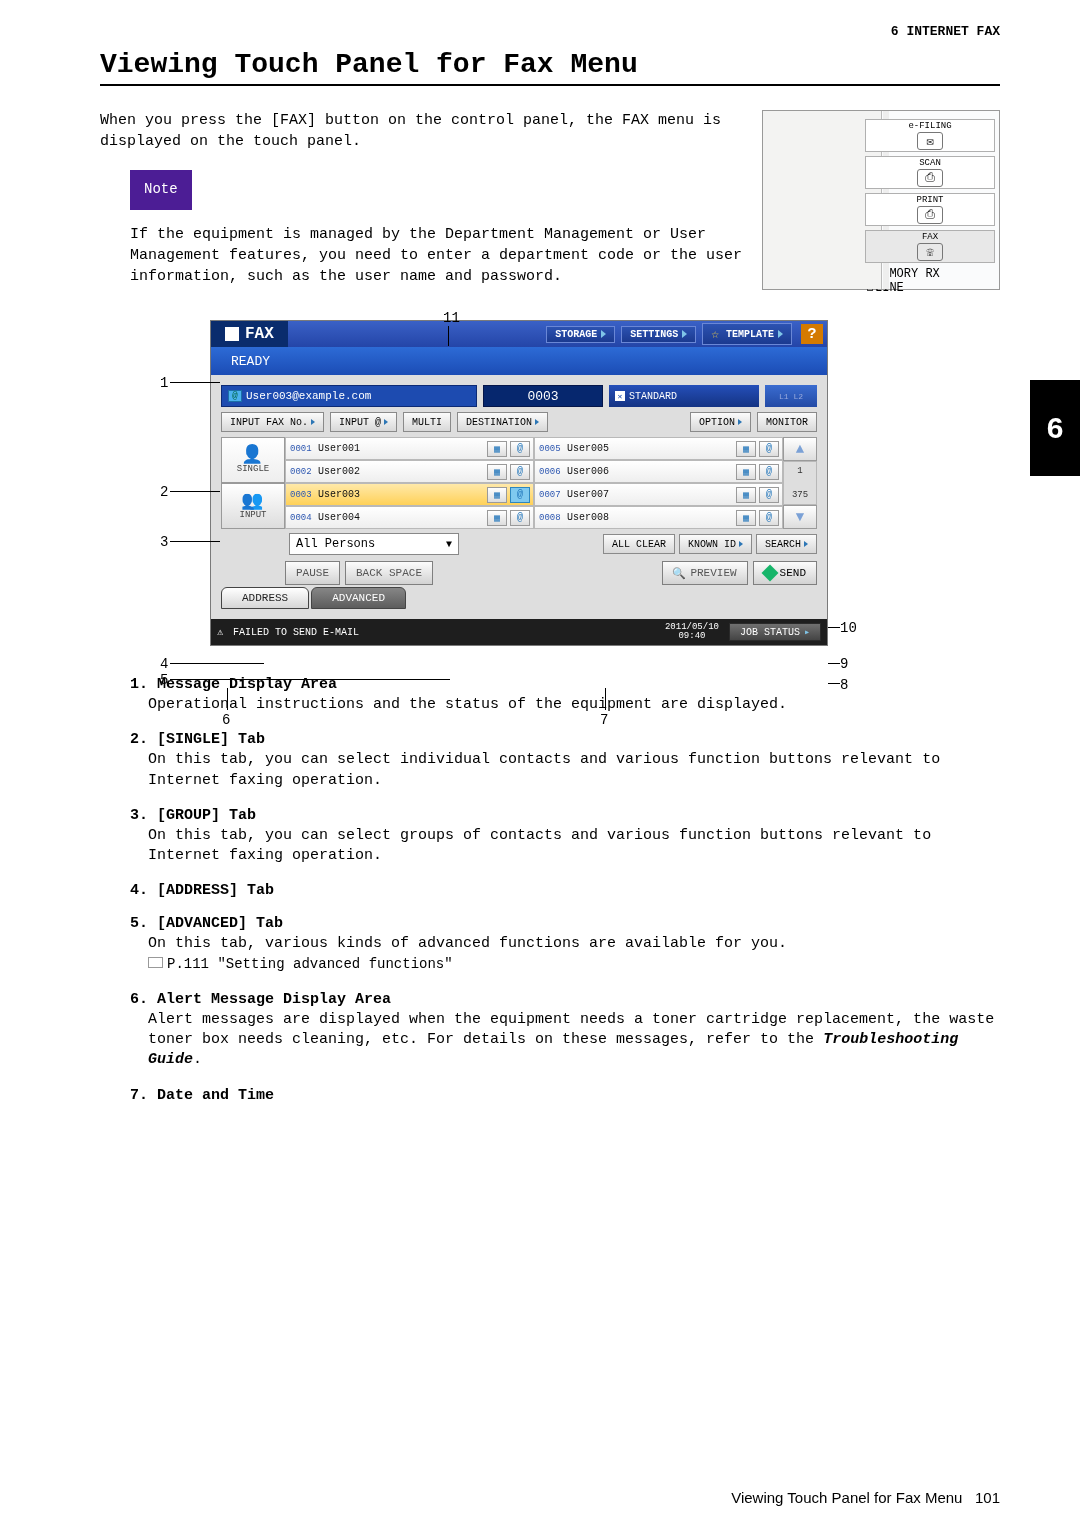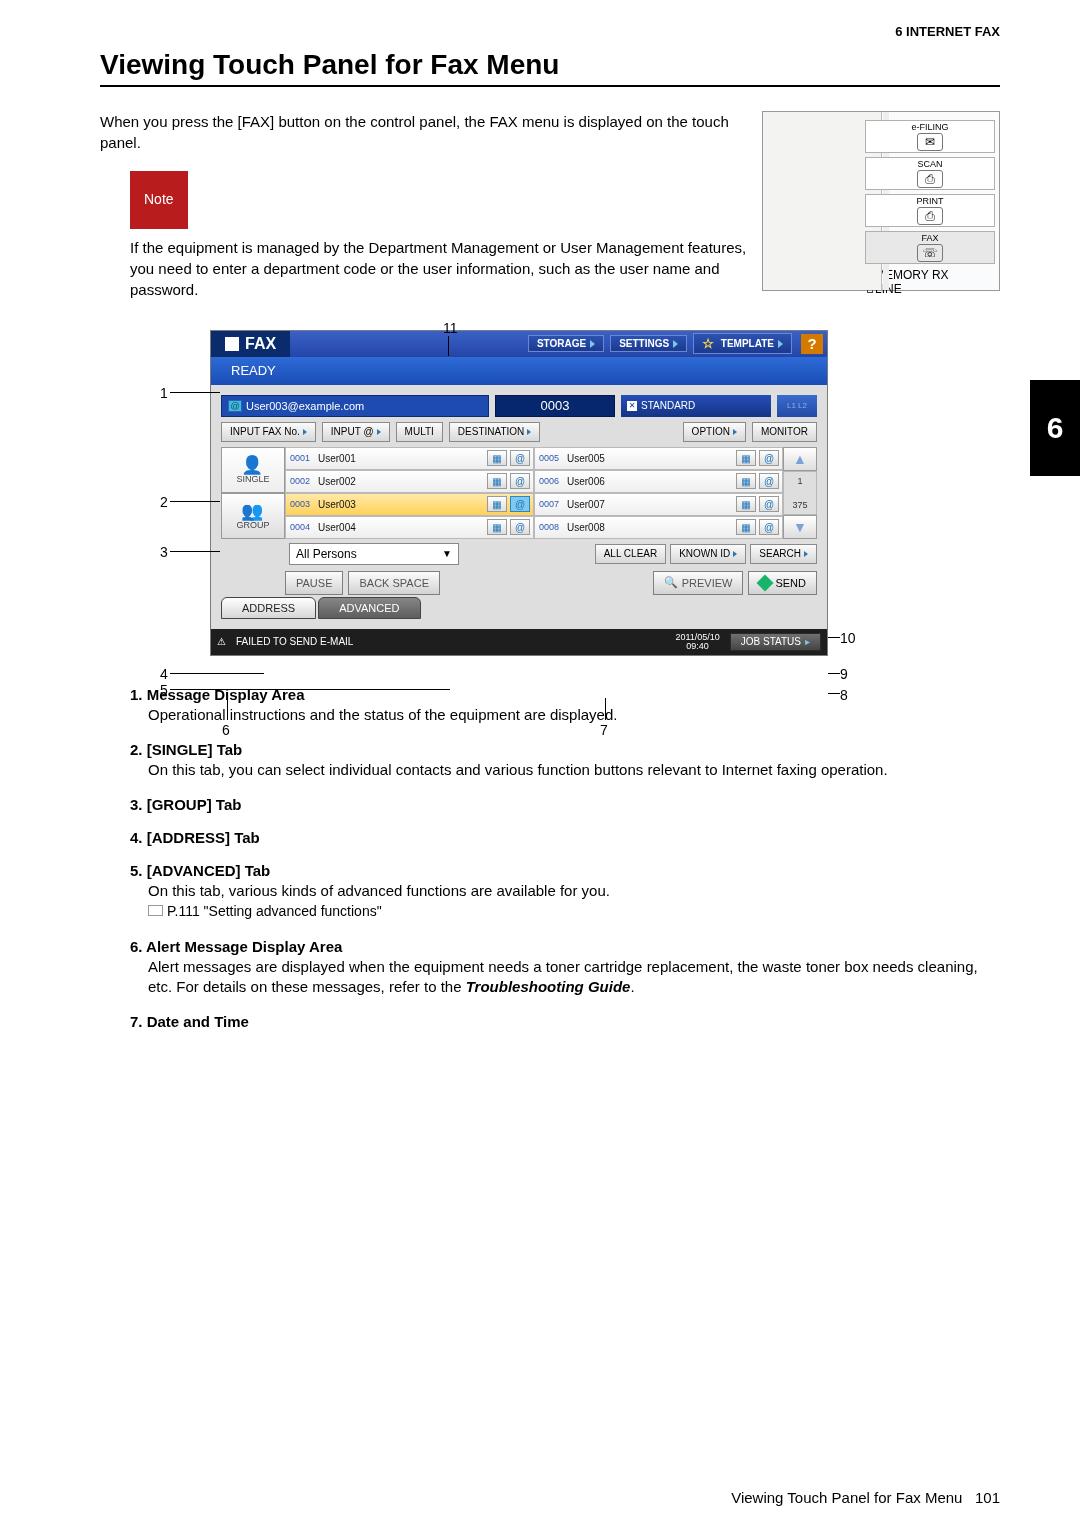--- a/index.html
+++ b/index.html
@@ -7,40 +7,41 @@
     font-family: Arial, Helvetica, sans-serif;
     background: #fff;
     width: 1080px;
     height: 1528px;
     position: relative;
     color: #000;
     font-size: 15px;
   }
   .page {
     padding: 20px 80px 40px 100px;
+    font-family: Liberation Mono, monospace;
   }
   .hdr-chapter {
     text-align: right;
     font-weight: bold;
     font-size: 13px;
     padding: 4px 0 10px 0;
     color: #000;
   }
   .heading {
     font-size: 28px;
     font-weight: bold;
     border-bottom: 2px solid #000;
     padding-bottom: 4px;
     margin-bottom: 24px;
   }
   .intro-row { display:flex; gap:15px; }
   .intro-text { flex:1; line-height:1.4; }
   .note-badge {
-    background:#b91c1c; color:#fff; display:inline-block;
-    padding:19px 14px; font-size:14px; margin:18px 0 8px 30px;
+    background:#4c1d95; color:#fff; display:inline-block;
+    padding:10px 14px; font-size:14px; margin:18px 0 14px 30px;
   }
   .note-body { margin-left:30px; line-height:1.4; }
   
   .icon-panel {
     width: 238px; height:180px; background:#fafbfc;
     border:1px solid #999; position:relative; padding:6px 0 6px 98px;
   }
   .icon-panel::before{
     content:""; position:absolute; left:0; top:0; bottom:0; width:118px;
     background:#f3f3f2; border-right:1px solid #bbb;
@@ -87,21 +88,21 @@
   .tb-help{ width:22px; height:20px; background:#d47a00; color:#fff; font-weight:bold; display:flex;justify-content:center;align-items:center;margin:0 4px 0 6px; font-size:15px;}
   .tb-star{ color:#ffd942; font-size:13px; margin-right:3px;}
   .ready-bar{ background:linear-gradient(#2d6bd6,#1b4cb5); color:#fff; height:28px; display:flex; align-items:center; padding-left:20px; font-size:13px;}
   .gray-area{ background:#dedede; padding:10px;}
   .row-line{ display:flex; gap:6px; align-items:center; margin-bottom:5px;}
   .dest-box{ background:#1d4bb0; color:#fff; flex:1; height:22px; border:1px solid #0c2a75; display:flex; align-items:center; padding:0 6px; gap:4px;}
   .dest-box .at{ width:14px;height:12px;background:#4ab1ee;border:1px solid #1b6fa8; font-size:9px; display:flex;justify-content:center;align-items:center;color:#064;}
   .count-box{ width:120px; height:22px; background:#06276e; color:#fff; border:1px solid #05164a; display:flex;justify-content:center;align-items:center; font-size:13px;}
   .std-box{ width:150px; height:22px; background:linear-gradient(#254fb9,#143383); color:#fff; font-size:10px; display:flex;align-items:center;padding-left:6px; gap:4px;}
   .std-box .chk{ width:10px;height:10px;background:#fff; font-size:8px; color:#14a; display:flex;justify-content:center;align-items:center;}
-  .l12{ width:40px; height:22px; background:linear-gradient(#3a6cd0,#234aa5); color:#9ad; font-size:8px; display:flex;align-items:center;justify-content:center;text-align:center;}
+  .l12{ width:52px; height:22px; background:linear-gradient(#3a6cd0,#234aa5); color:#9ad; font-size:8px; display:flex;align-items:center;justify-content:center;text-align:center;}
   .sm-btn{
     background:linear-gradient(#fbfbfb,#d8d8d8); border:1px solid #8a8a8a;
     height:20px; padding:0 8px; font-size:10px; display:flex; align-items:center; gap:3px;
   }
   .sm-btn .tri{ width:0;height:0;border-top:3px solid transparent;border-bottom:3px solid transparent;border-left:4px solid #2c76b5;}
   .contacts-area{ display:flex; gap:0; }
   .side-tabs{ width:64px; display:flex; flex-direction:column;}
   .side-tab{
     background:linear-gradient(#fff,#ddd); border:1px solid #9a9a9a; height:46px;
     display:flex; flex-direction:column; justify-content:center; align-items:center;
@@ -312,21 +313,21 @@
         </div>
 
         <div class="contacts-area">
           <div class="side-tabs">
             <div class="side-tab active">
               <span class="pic">👤</span>
               <span>SINGLE</span>
             </div>
             <div class="side-tab grp">
               <span class="pic">👥</span>
-              <span>GROUP</span>
+              <span>INPUT</span>
             </div>
           </div>
           <div class="list-cols">
             <div class="list-col">
               <div class="lrow">
                   <span class="num">0001</span>
                   <span class="nm">User001</span>
                   <span class="ricon">▦</span>
                   <span class="ricon">@</span>
                 </div>
@@ -447,20 +448,21 @@
     <div class="desc-item">
       <div class="desc-title">1. Message Display Area</div>
       <div class="desc-body">Operational instructions and the status of the equipment are displayed.</div>
     </div>
     <div class="desc-item">
       <div class="desc-title">2. [SINGLE] Tab</div>
       <div class="desc-body">On this tab, you can select individual contacts and various function buttons relevant to Internet faxing operation.</div>
     </div>
     <div class="desc-item">
       <div class="desc-title">3. [GROUP] Tab</div>
+      <div class="desc-body">On this tab, you can select groups of contacts and various function buttons relevant to Internet faxing operation.</div>
     </div>
     <div class="desc-item">
       <div class="desc-title">4. [ADDRESS] Tab</div>
     </div>
     <div class="desc-item">
       <div class="desc-title">5. [ADVANCED] Tab</div>
       <div class="desc-body">
         <span>On this tab, various kinds of advanced functions are available for you.</span><br>
         <span class="ref"><span class="book"></span><span>P.111 "Setting advanced functions"</span></span>
       </div>

